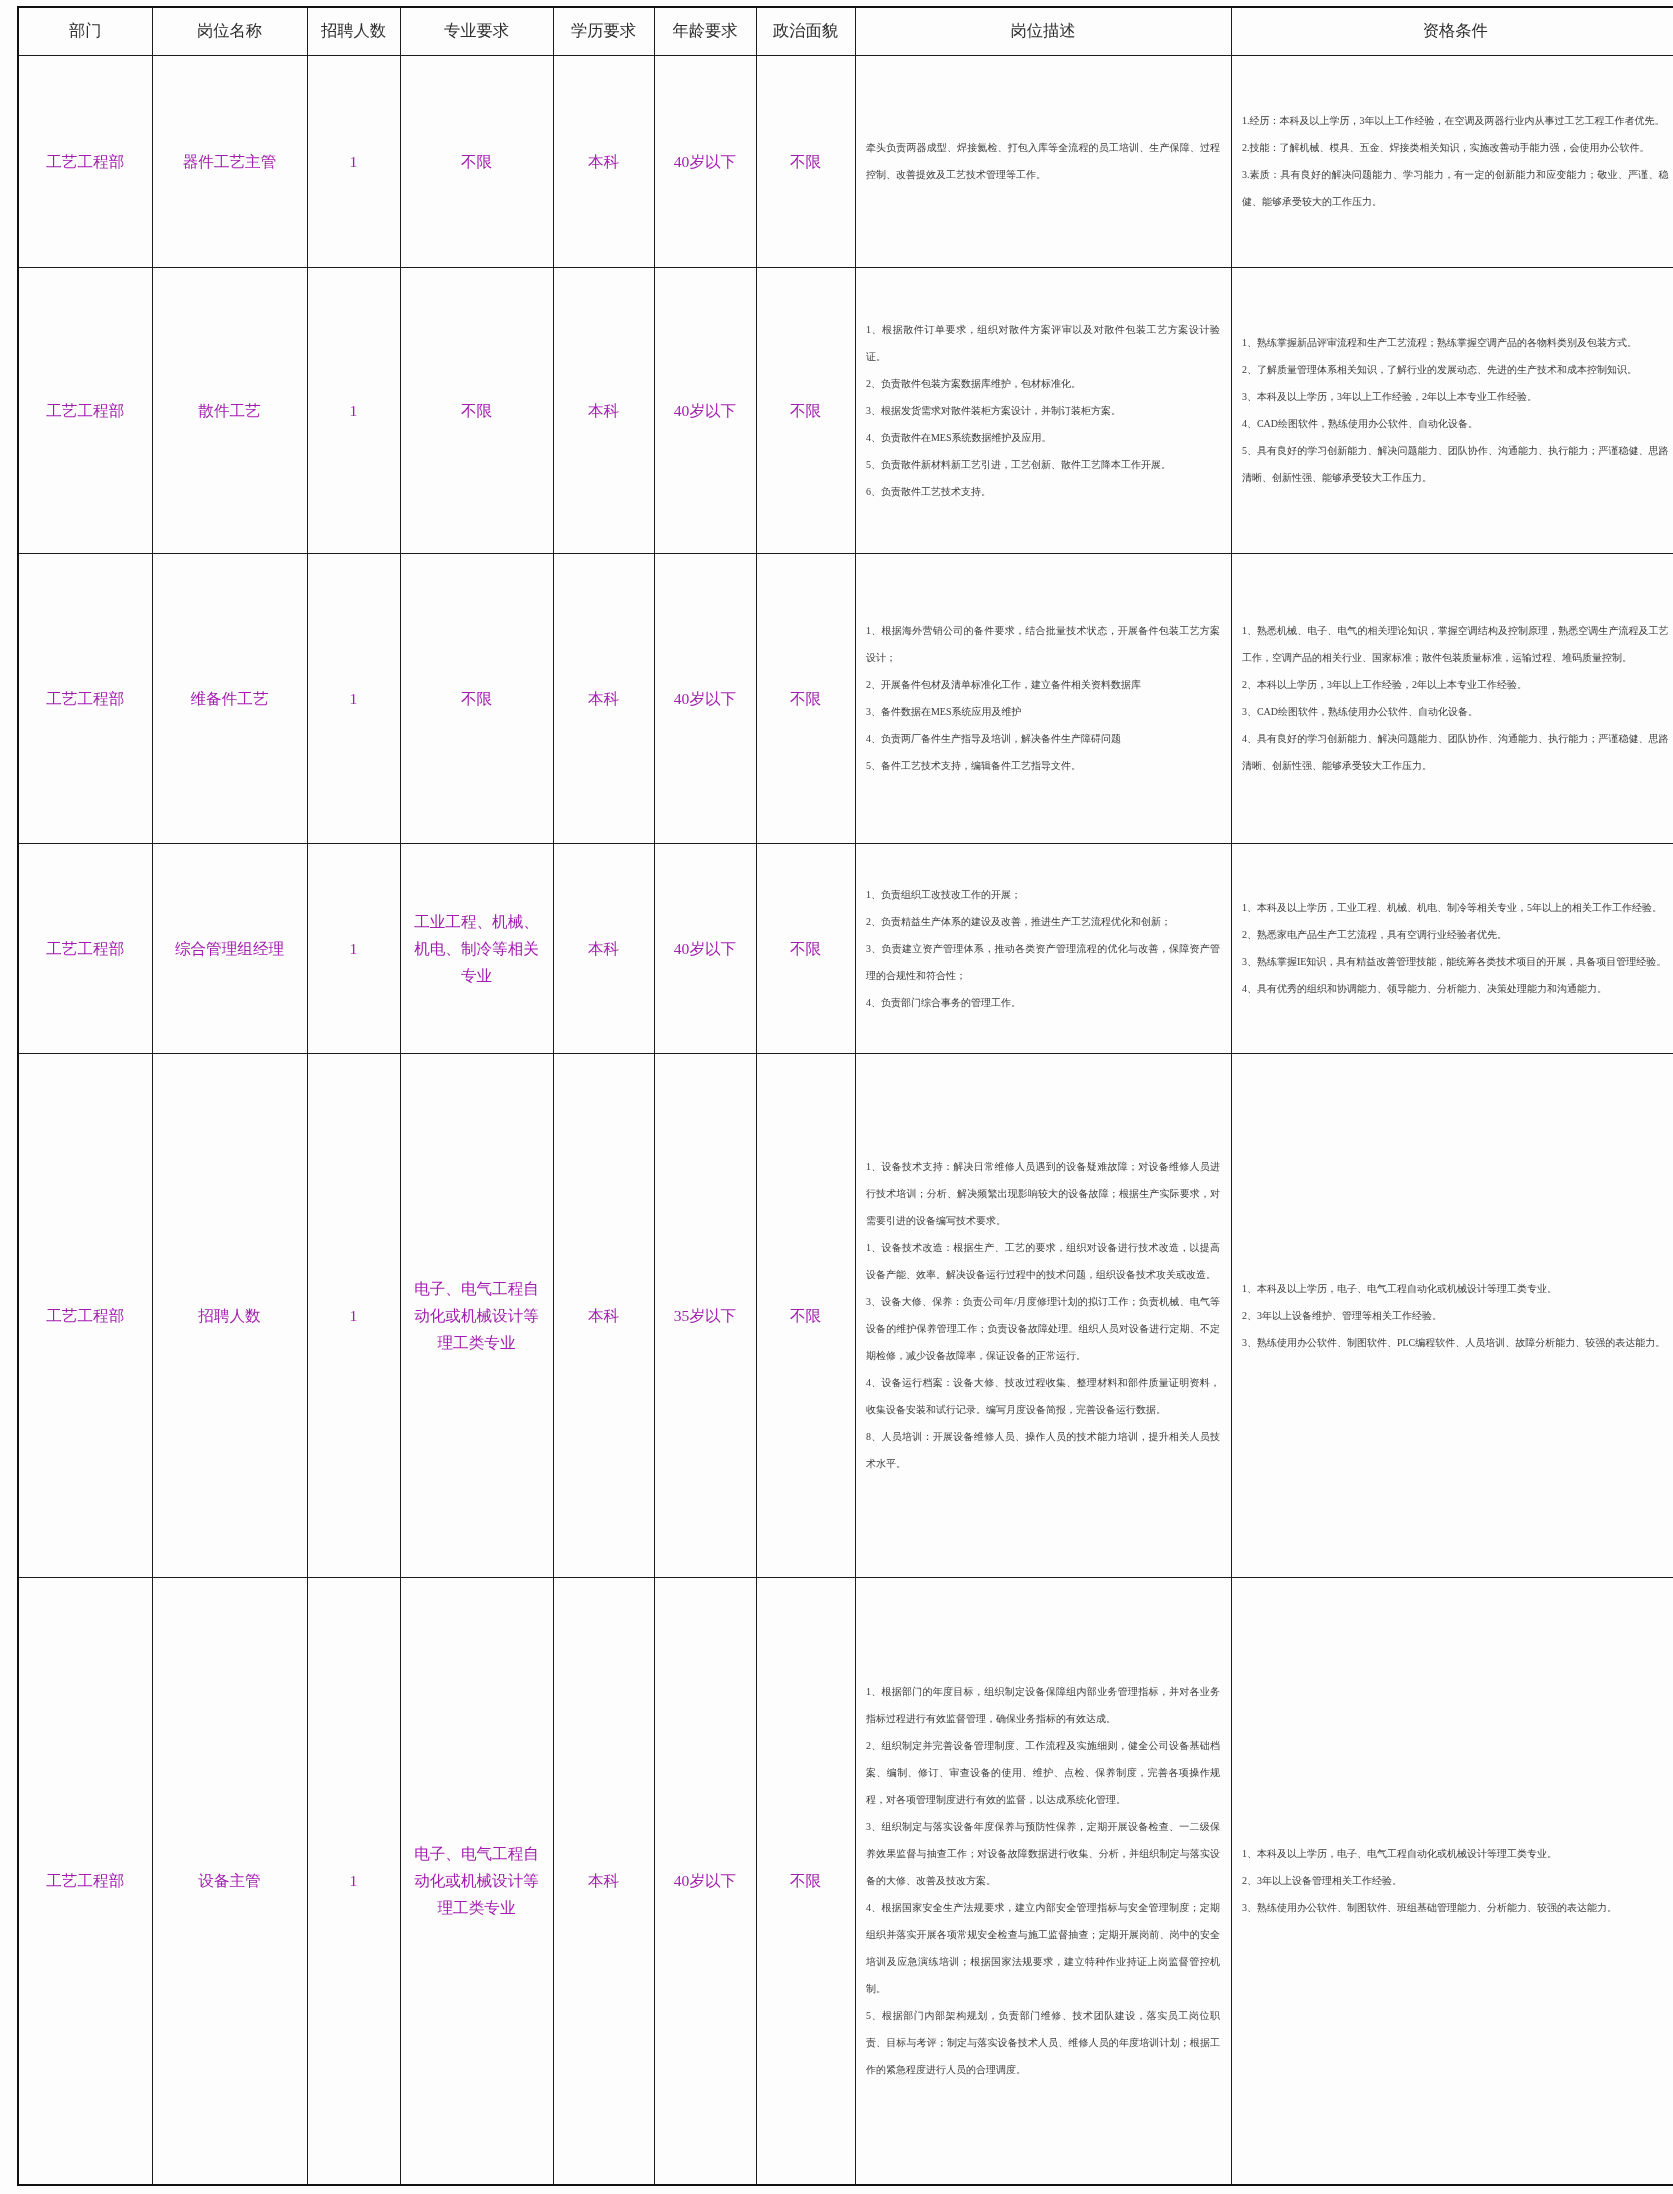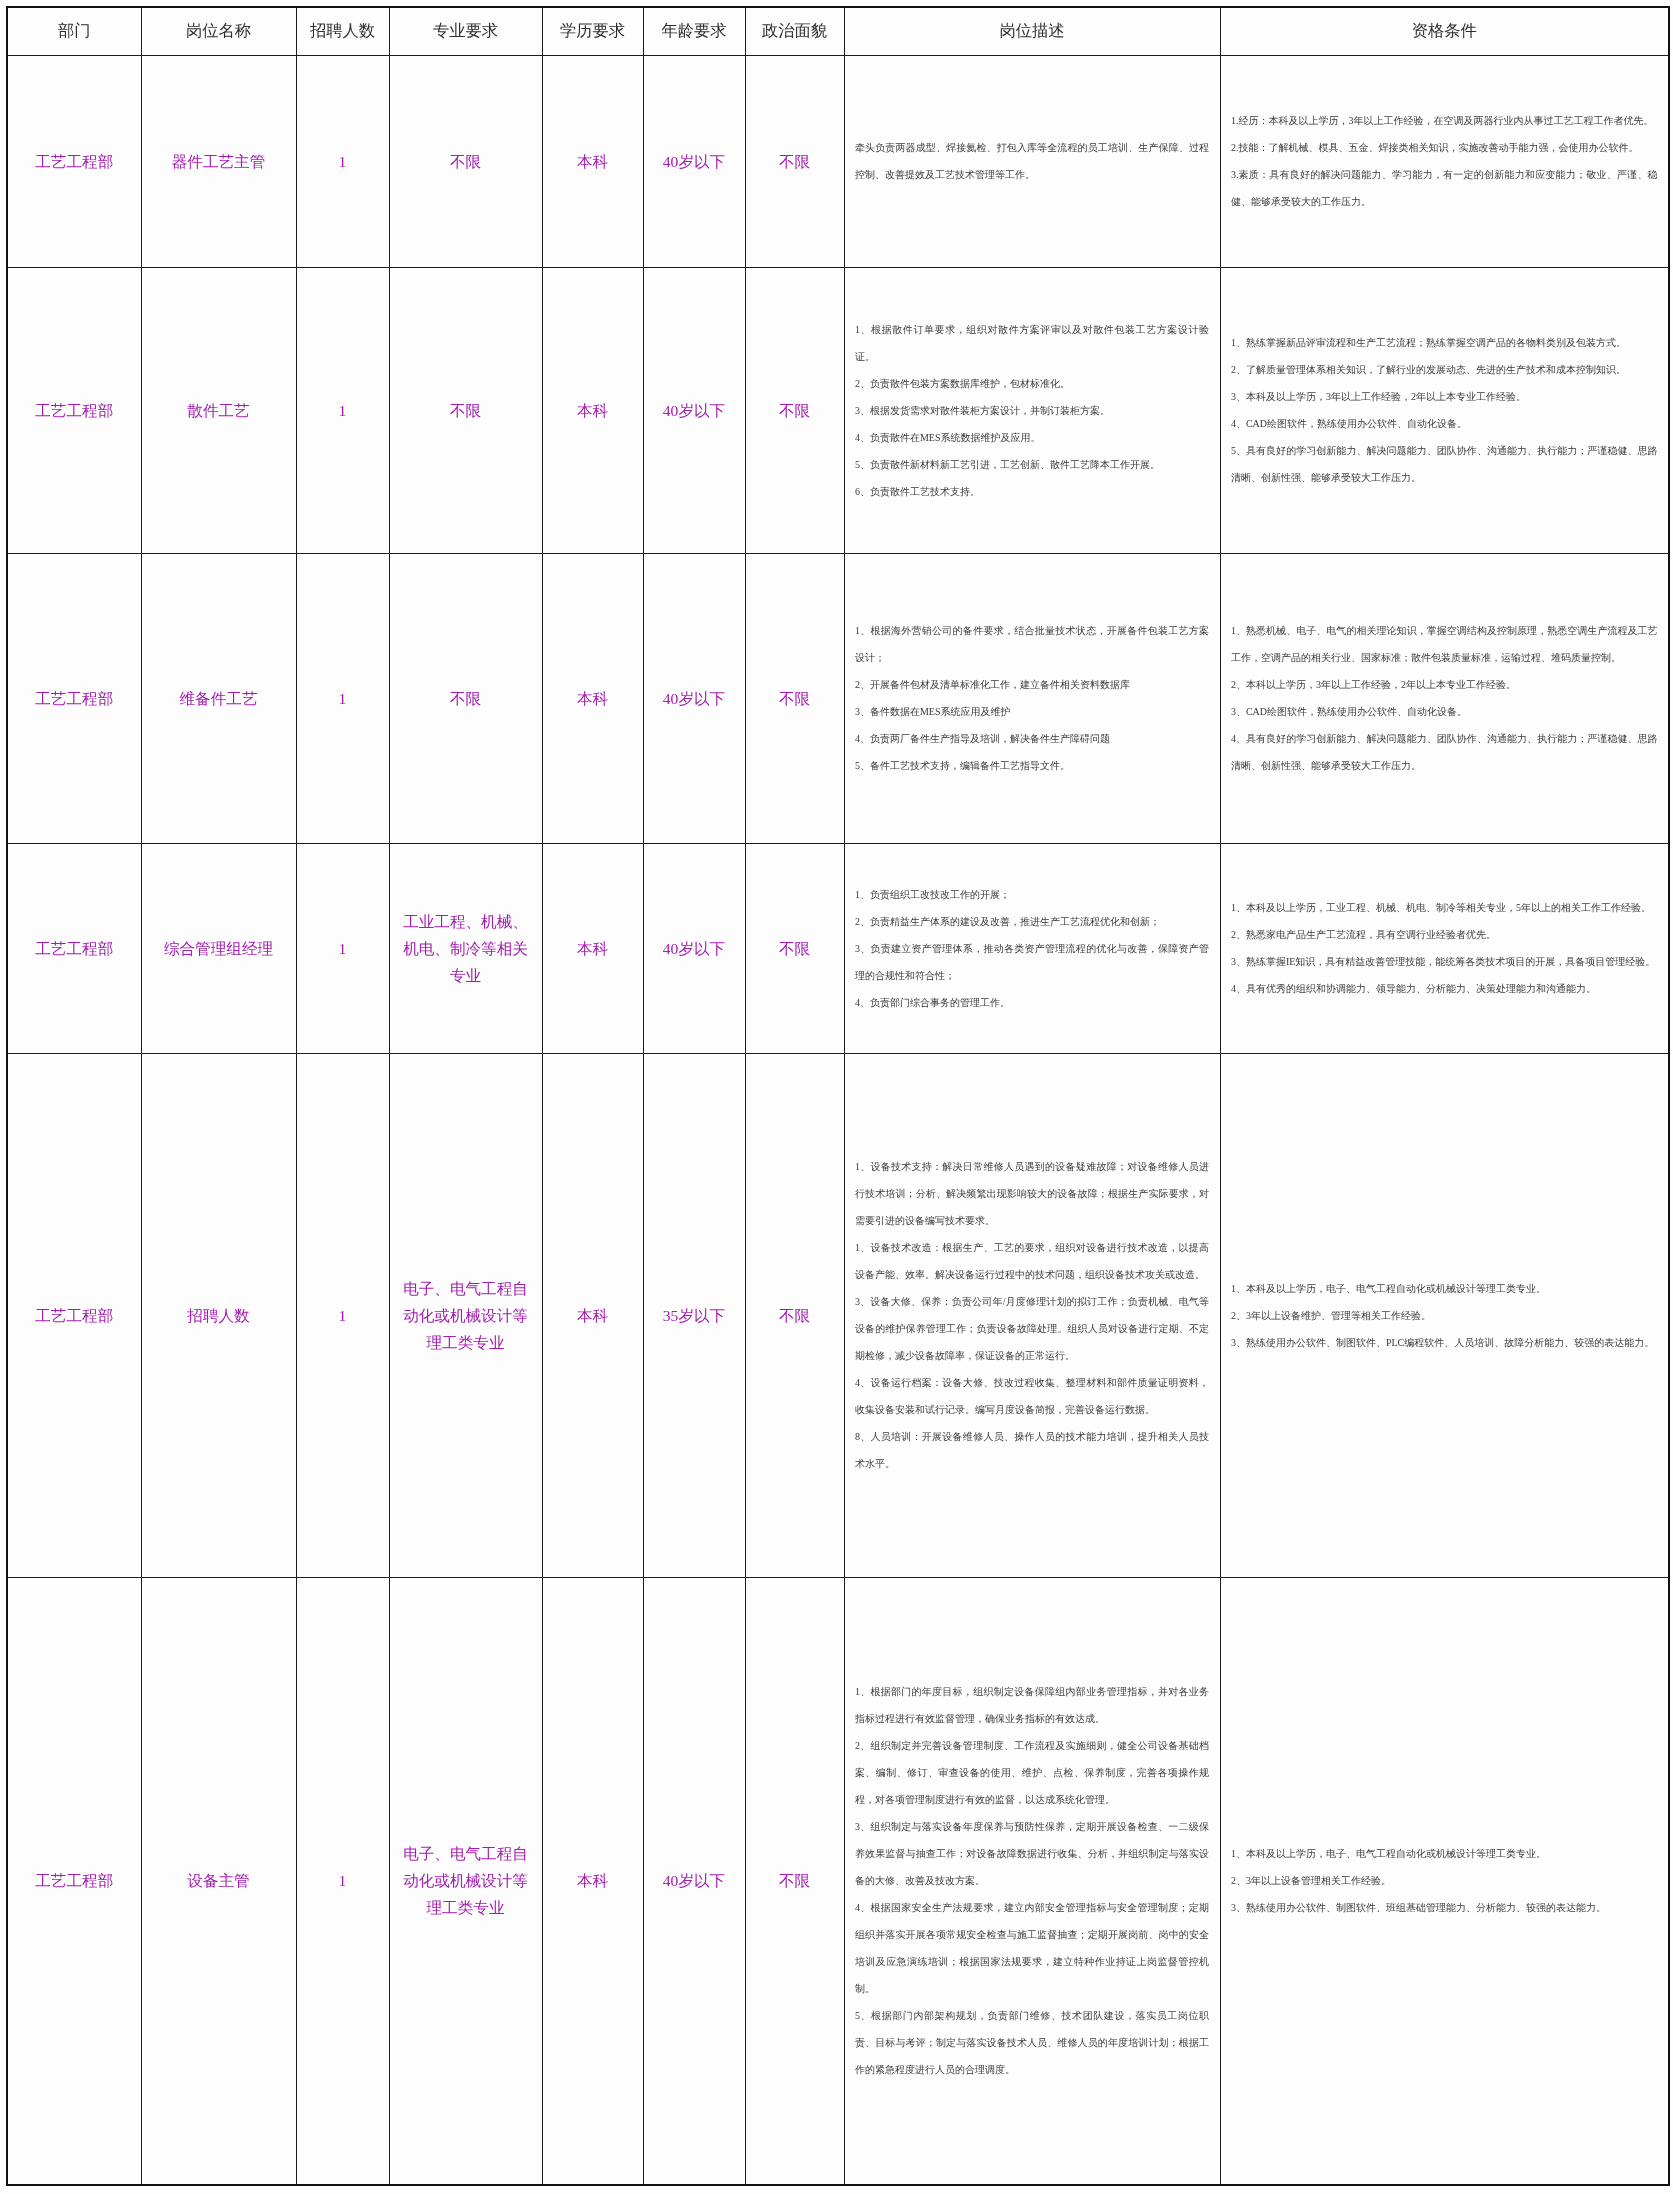--- a/index.html
+++ b/index.html
@@ -7,21 +7,21 @@
     padding: 0;
     background: #fdfdfd;
     font-family: "Liberation Serif", "DejaVu Serif", serif;
     color: #333;
   }
   .page {
     width: 1673px;
     height: 2194px;
     background: #fdfdfd;
     box-sizing: border-box;
-    padding: 6px 6px 0 6px;
+    padding: 6px 6px 0 17px;
   }
   table.job-table {
     border-collapse: collapse;
     table-layout: fixed;
     width: 1661px;
     border: 2.2px solid #111;
   }
   th, td {
     border: 1.5px solid #1d1d1d;
     box-sizing: border-box;

